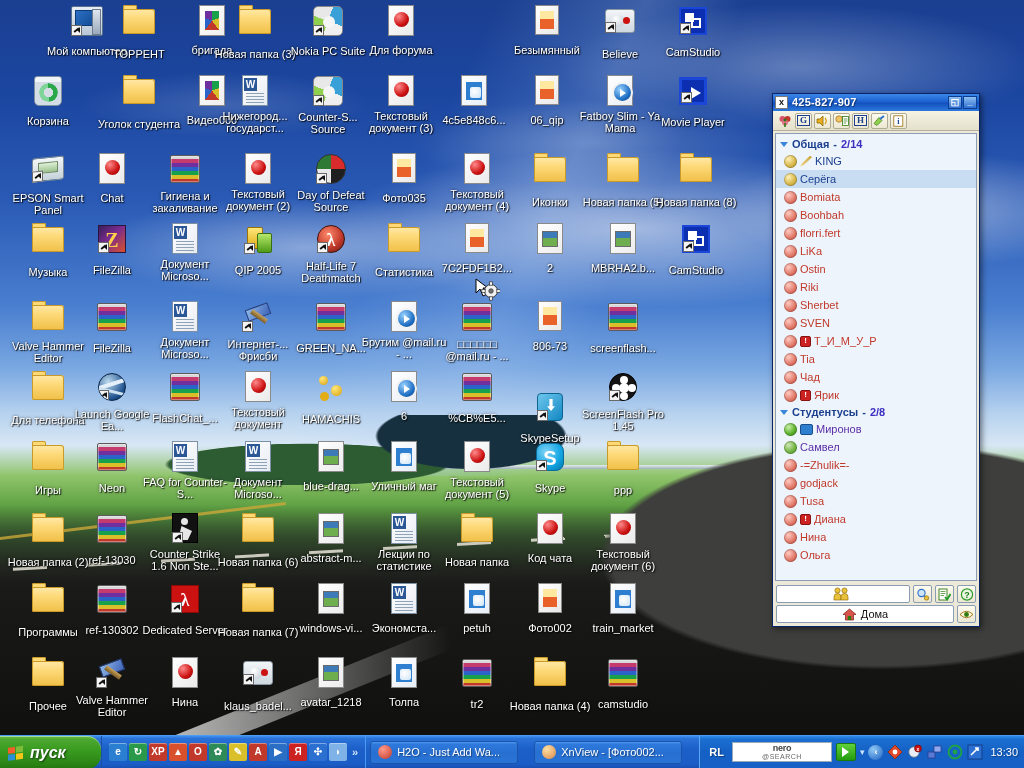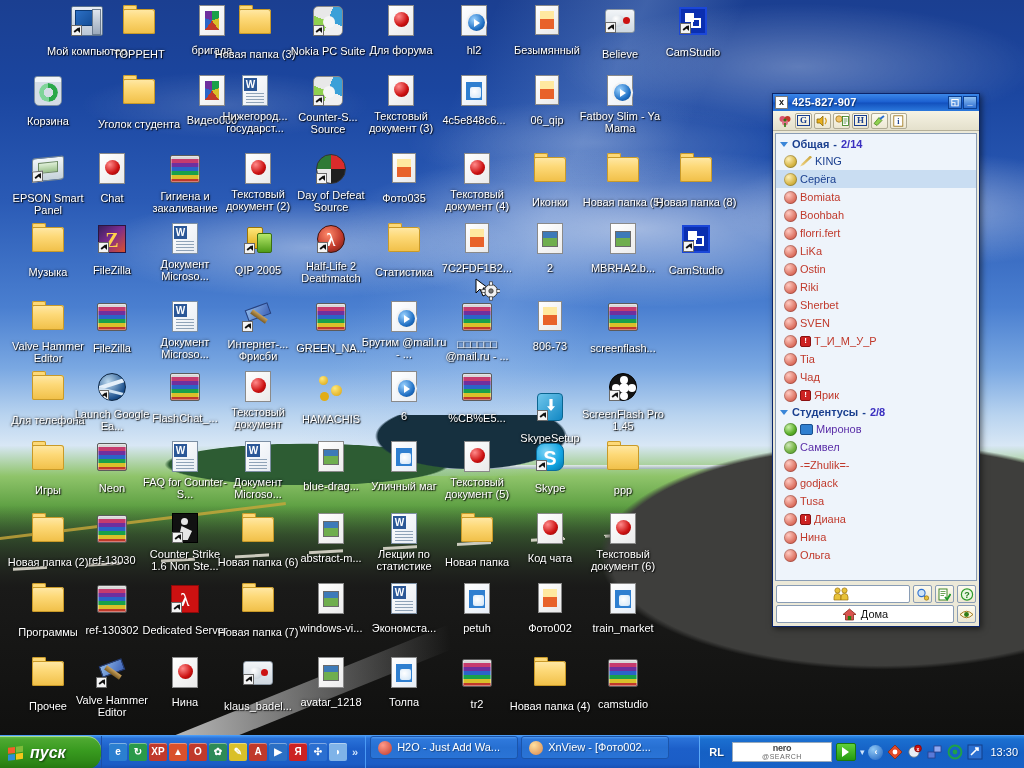--- a/index.html
+++ b/index.html
@@ -363,21 +363,21 @@
     background:linear-gradient(to bottom,#63c247 0%,#4da830 10%,#389a1f 45%,#2f8a18 75%,#24770f 100%);
     border-radius:0 14px 14px 0;display:flex;align-items:center;gap:5px;padding-left:7px;
     box-shadow:inset 0 1px 0 rgba(255,255,255,.45);
   }
   #start .flag{width:18px;height:16px;position:relative;}
   #start .txt{font:italic bold 16px/1 "Liberation Sans",sans-serif;color:#fff;
       text-shadow:1px 1px 2px rgba(0,0,0,.6);}
   #ql{display:flex;align-items:center;gap:2px;padding:0 4px 0 7px;border-left:1px solid #1b4fa8;}
   .qi{width:18px;height:18px;position:relative;border-radius:2px;}
   #ql .chev{color:#cfe3fb;font:bold 11px/1 "Liberation Sans",sans-serif;padding:0 3px;}
-  #tasks{flex:1;display:flex;gap:3px;padding:0 4px;border-left:1px solid #4b9bf5;}
+  #tasks{flex:1;display:flex;align-items:center;gap:16px;padding:0 4px;border-left:1px solid #4b9bf5;}
   .task{
     height:23px;min-width:148px;max-width:168px;display:flex;align-items:center;gap:5px;padding:0 7px;
     background:linear-gradient(to bottom,#4f9af2 0%,#2f79dc 10%,#2770d2 50%,#2a74d6 100%);
     border:1px solid #1b55ab;border-radius:3px;
     font:11px/1 "Liberation Sans",sans-serif;color:#fff;
     text-shadow:1px 1px 1px rgba(0,0,0,.4);
     white-space:nowrap;overflow:hidden;
   }
   .task .ti{width:14px;height:14px;flex:none;}
   #tray{display:flex;align-items:center;gap:4px;padding:0 6px 0 5px;
@@ -425,23 +425,20 @@
         <span class="g-folder" style="display: block; position: relative; margin: 0px auto;"></span>
       </span><span class="lbl">Новая папка (3)</span></div>
     <div class="icon" style="left: 284px; top: 4px;"><span class="glyph">
         <span class="g-nokia" style="display: block; position: relative; margin: 0px auto;">
           <span class="g-shortcut"></span>
         </span>
       </span><span class="lbl">Nokia PC Suite</span></div>
     <div class="icon" style="left: 357px; top: 4px;"><span class="glyph">
         <span class="g-red" style="display: block; position: relative; margin: 0px auto;"></span>
       </span><span class="lbl">Для форума</span></div>
-    <div class="icon" style="left: 430px; top: 4px;"><span class="glyph">
-        <span class="g-media" style="display: block; position: relative; margin: 0px auto;"></span>
-      </span><span class="lbl">hl2</span></div>
     <div class="icon" style="left: 503px; top: 4px;"><span class="glyph">
         <span class="g-orange" style="display: block; position: relative; margin: 0px auto;"></span>
       </span><span class="lbl">Безымянный</span></div>
     <div class="icon" style="left: 576px; top: 4px;"><span class="glyph">
         <span class="g-hammer2" style="display: block; position: relative; margin: 0px auto;">
           <span class="g-shortcut"></span>
         </span>
       </span><span class="lbl">Believe</span></div>
     <div class="icon" style="left: 649px; top: 4px;"><span class="glyph">
         <span class="g-camstudio" style="display: block; position: relative; margin: 0px auto;">
@@ -470,20 +467,25 @@
       </span><span class="lbl">Текстовый документ (3)</span></div>
     <div class="icon" style="left: 430px; top: 74px;"><span class="glyph">
         <span class="g-blue" style="display: block; position: relative; margin: 0px auto;"></span>
       </span><span class="lbl">4c5e848c6...</span></div>
     <div class="icon" style="left: 503px; top: 74px;"><span class="glyph">
         <span class="g-orange" style="display: block; position: relative; margin: 0px auto;"></span>
       </span><span class="lbl">06_qip</span></div>
     <div class="icon" style="left: 576px; top: 74px;"><span class="glyph">
         <span class="g-media" style="display: block; position: relative; margin: 0px auto;"></span>
       </span><span class="lbl">Fatboy Slim - Ya Mama</span></div>
+    <div class="icon" style="left: 649px; top: 74px;"><span class="glyph">
+        <span class="g-movieplayer" style="display: block; position: relative; margin: 0px auto;">
+          <span class="g-shortcut"></span>
+        </span>
+      </span><span class="lbl">Movie Player</span></div>
     <div class="icon" style="left: 4px; top: 152px;"><span class="glyph">
         <span class="g-epson" style="display: block; position: relative; margin: 0px auto;">
           <span class="g-shortcut"></span>
         </span>
       </span><span class="lbl">EPSON Smart Panel</span></div>
     <div class="icon" style="left: 68px; top: 152px;"><span class="glyph">
         <span class="g-red" style="display: block; position: relative; margin: 0px auto;"></span>
       </span><span class="lbl">Chat</span></div>
     <div class="icon" style="left: 141px; top: 152px;"><span class="glyph">
         <span class="g-rar" style="display: block; position: relative; margin: 0px auto;"></span>
@@ -524,21 +526,21 @@
       </span><span class="lbl">Документ Microso...</span></div>
     <div class="icon" style="left: 214px; top: 222px;"><span class="glyph">
         <span class="g-qip" style="display: block; position: relative; margin: 0px auto;">
           <span class="g-shortcut"></span>
         </span>
       </span><span class="lbl">QIP 2005</span></div>
     <div class="icon" style="left: 287px; top: 222px;"><span class="glyph">
         <span class="g-hl2" style="display: block; position: relative; margin: 0px auto;">
           <span class="g-shortcut"></span>
         </span>
-      </span><span class="lbl">Half-Life 2 Deathmatch</span></div>
+      </span><span class="lbl">Half-Life 7 Deathmatch</span></div>
     <div class="icon" style="left: 360px; top: 222px;"><span class="glyph">
         <span class="g-folder" style="display: block; position: relative; margin: 0px auto;"></span>
       </span><span class="lbl">Статистика</span></div>
     <div class="icon" style="left: 433px; top: 222px;"><span class="glyph">
         <span class="g-orange" style="display: block; position: relative; margin: 0px auto;"></span>
       </span><span class="lbl">7C2FDF1B2...</span></div>
     <div class="icon" style="left: 506px; top: 222px;"><span class="glyph">
         <span class="g-img" style="display: block; position: relative; margin: 0px auto;"></span>
       </span><span class="lbl">2</span></div>
     <div class="icon" style="left: 579px; top: 222px;"><span class="glyph">

